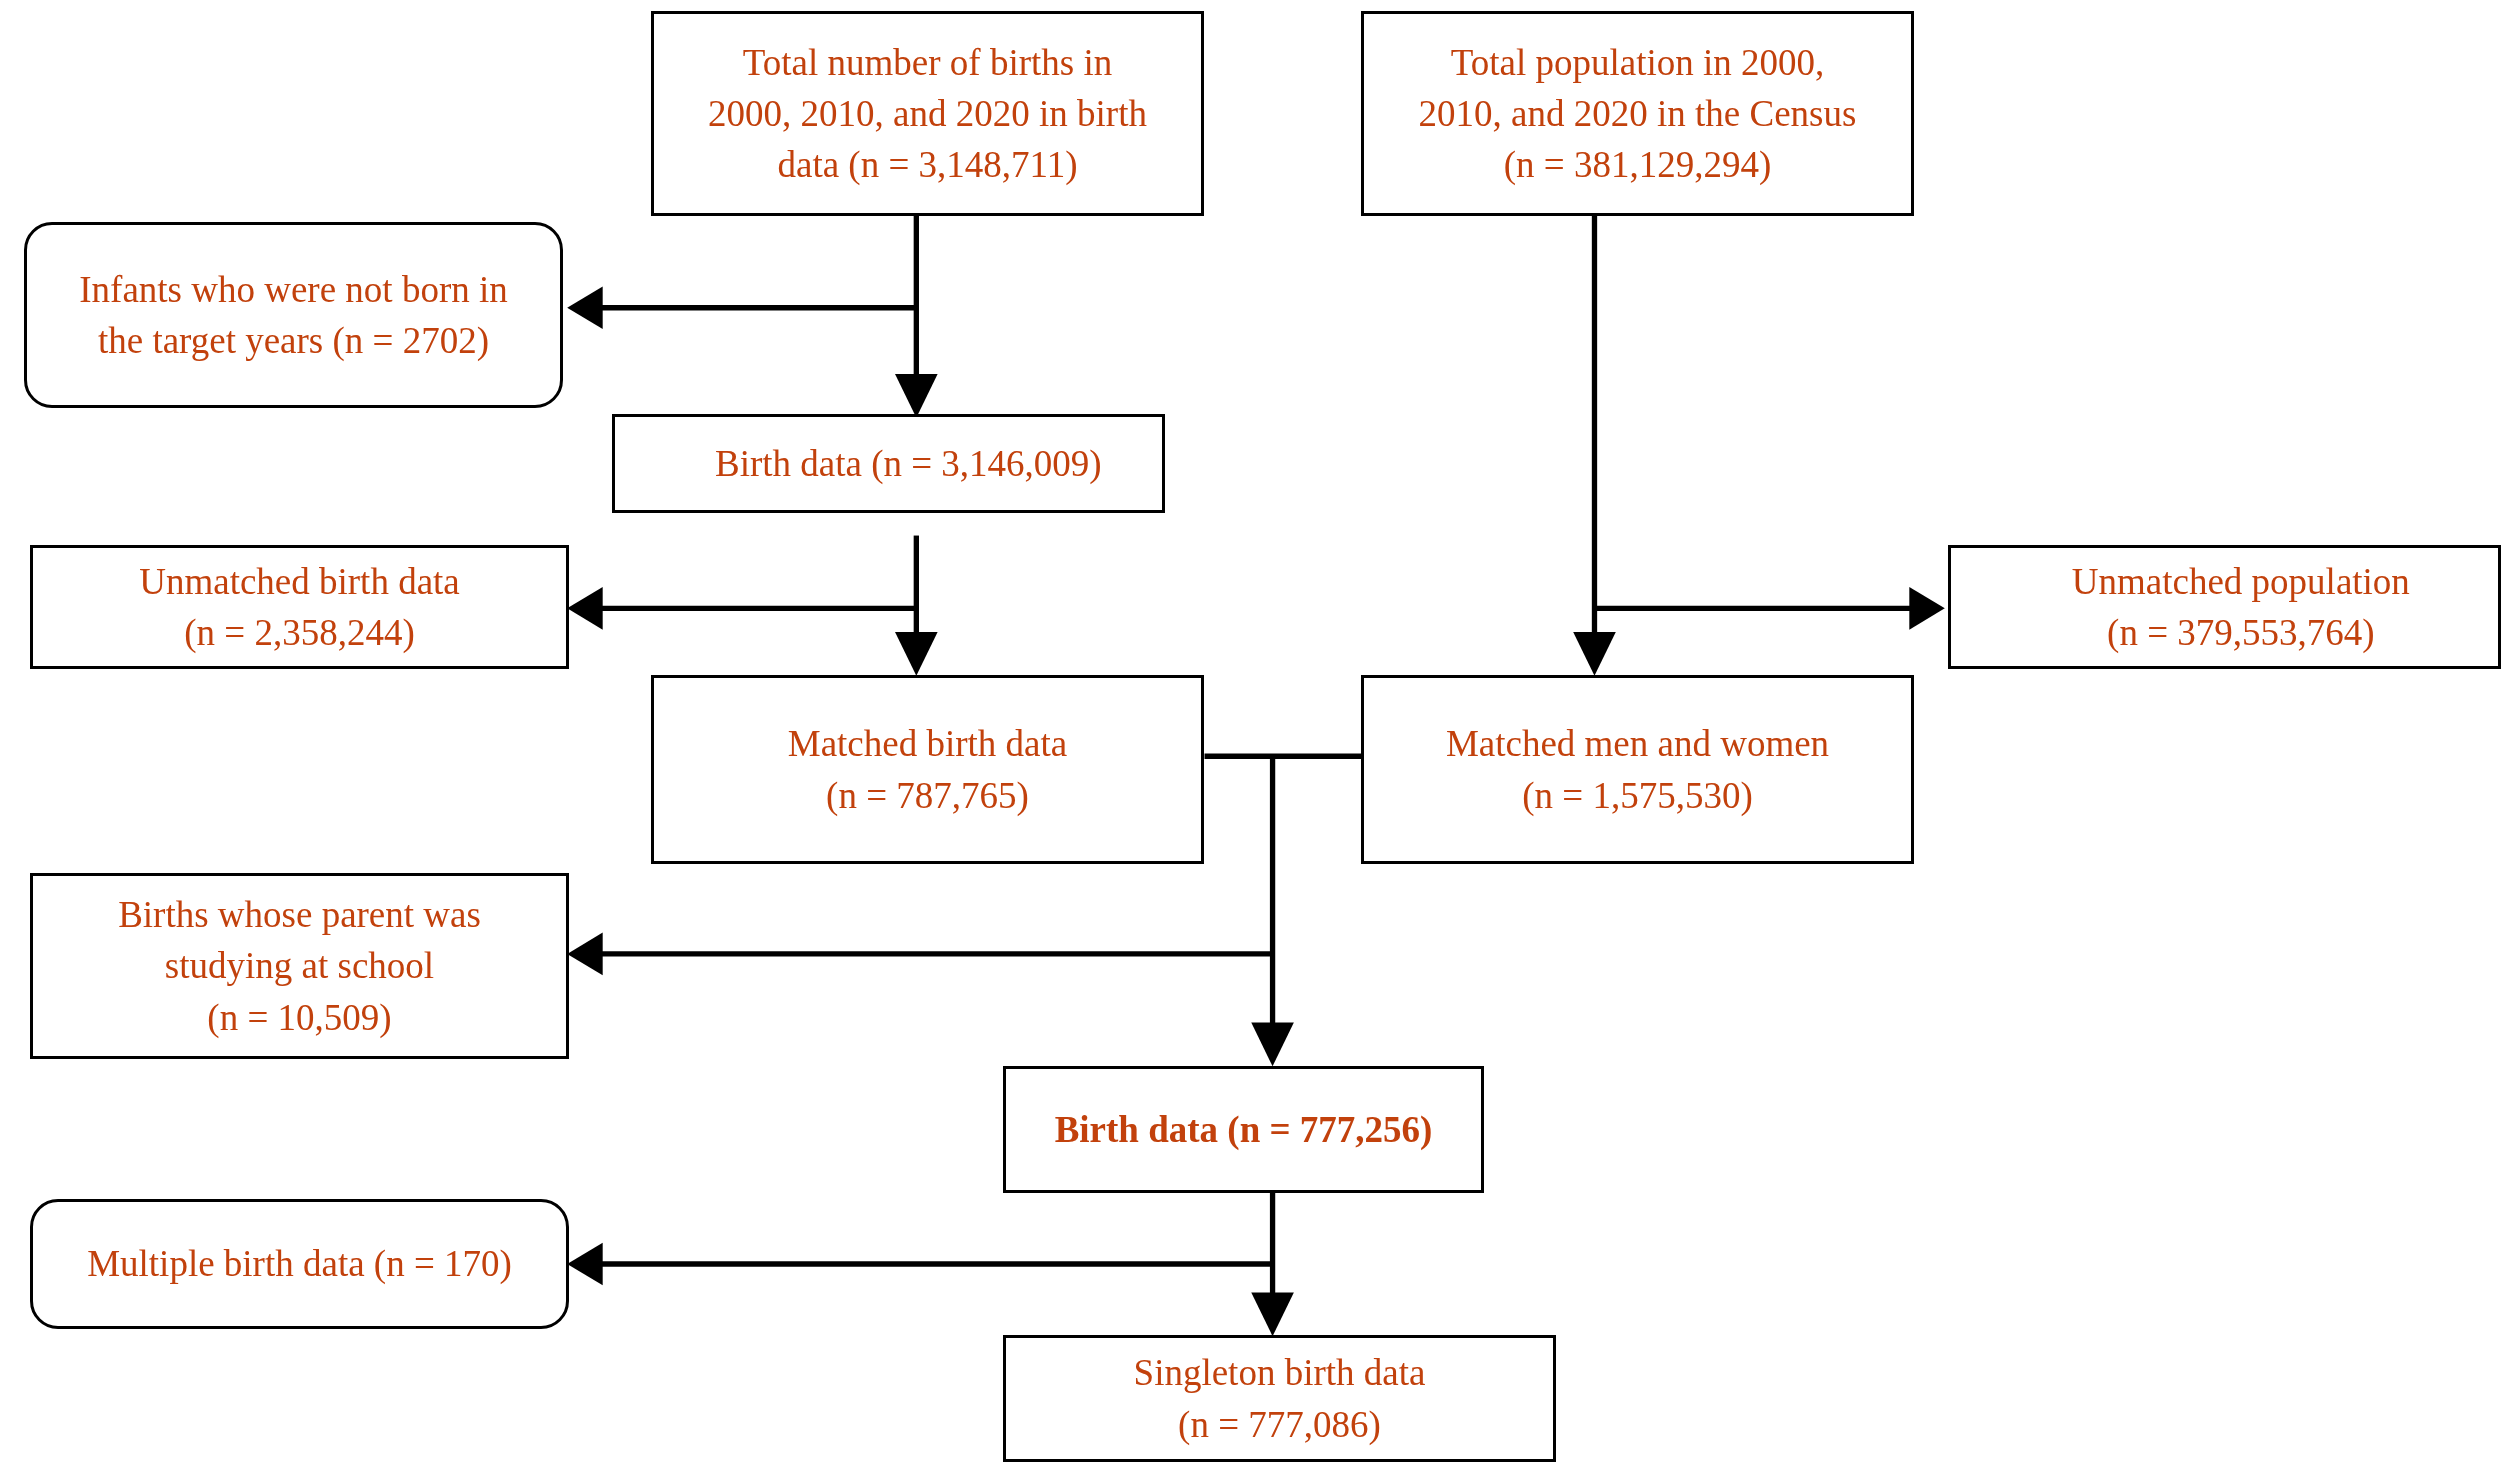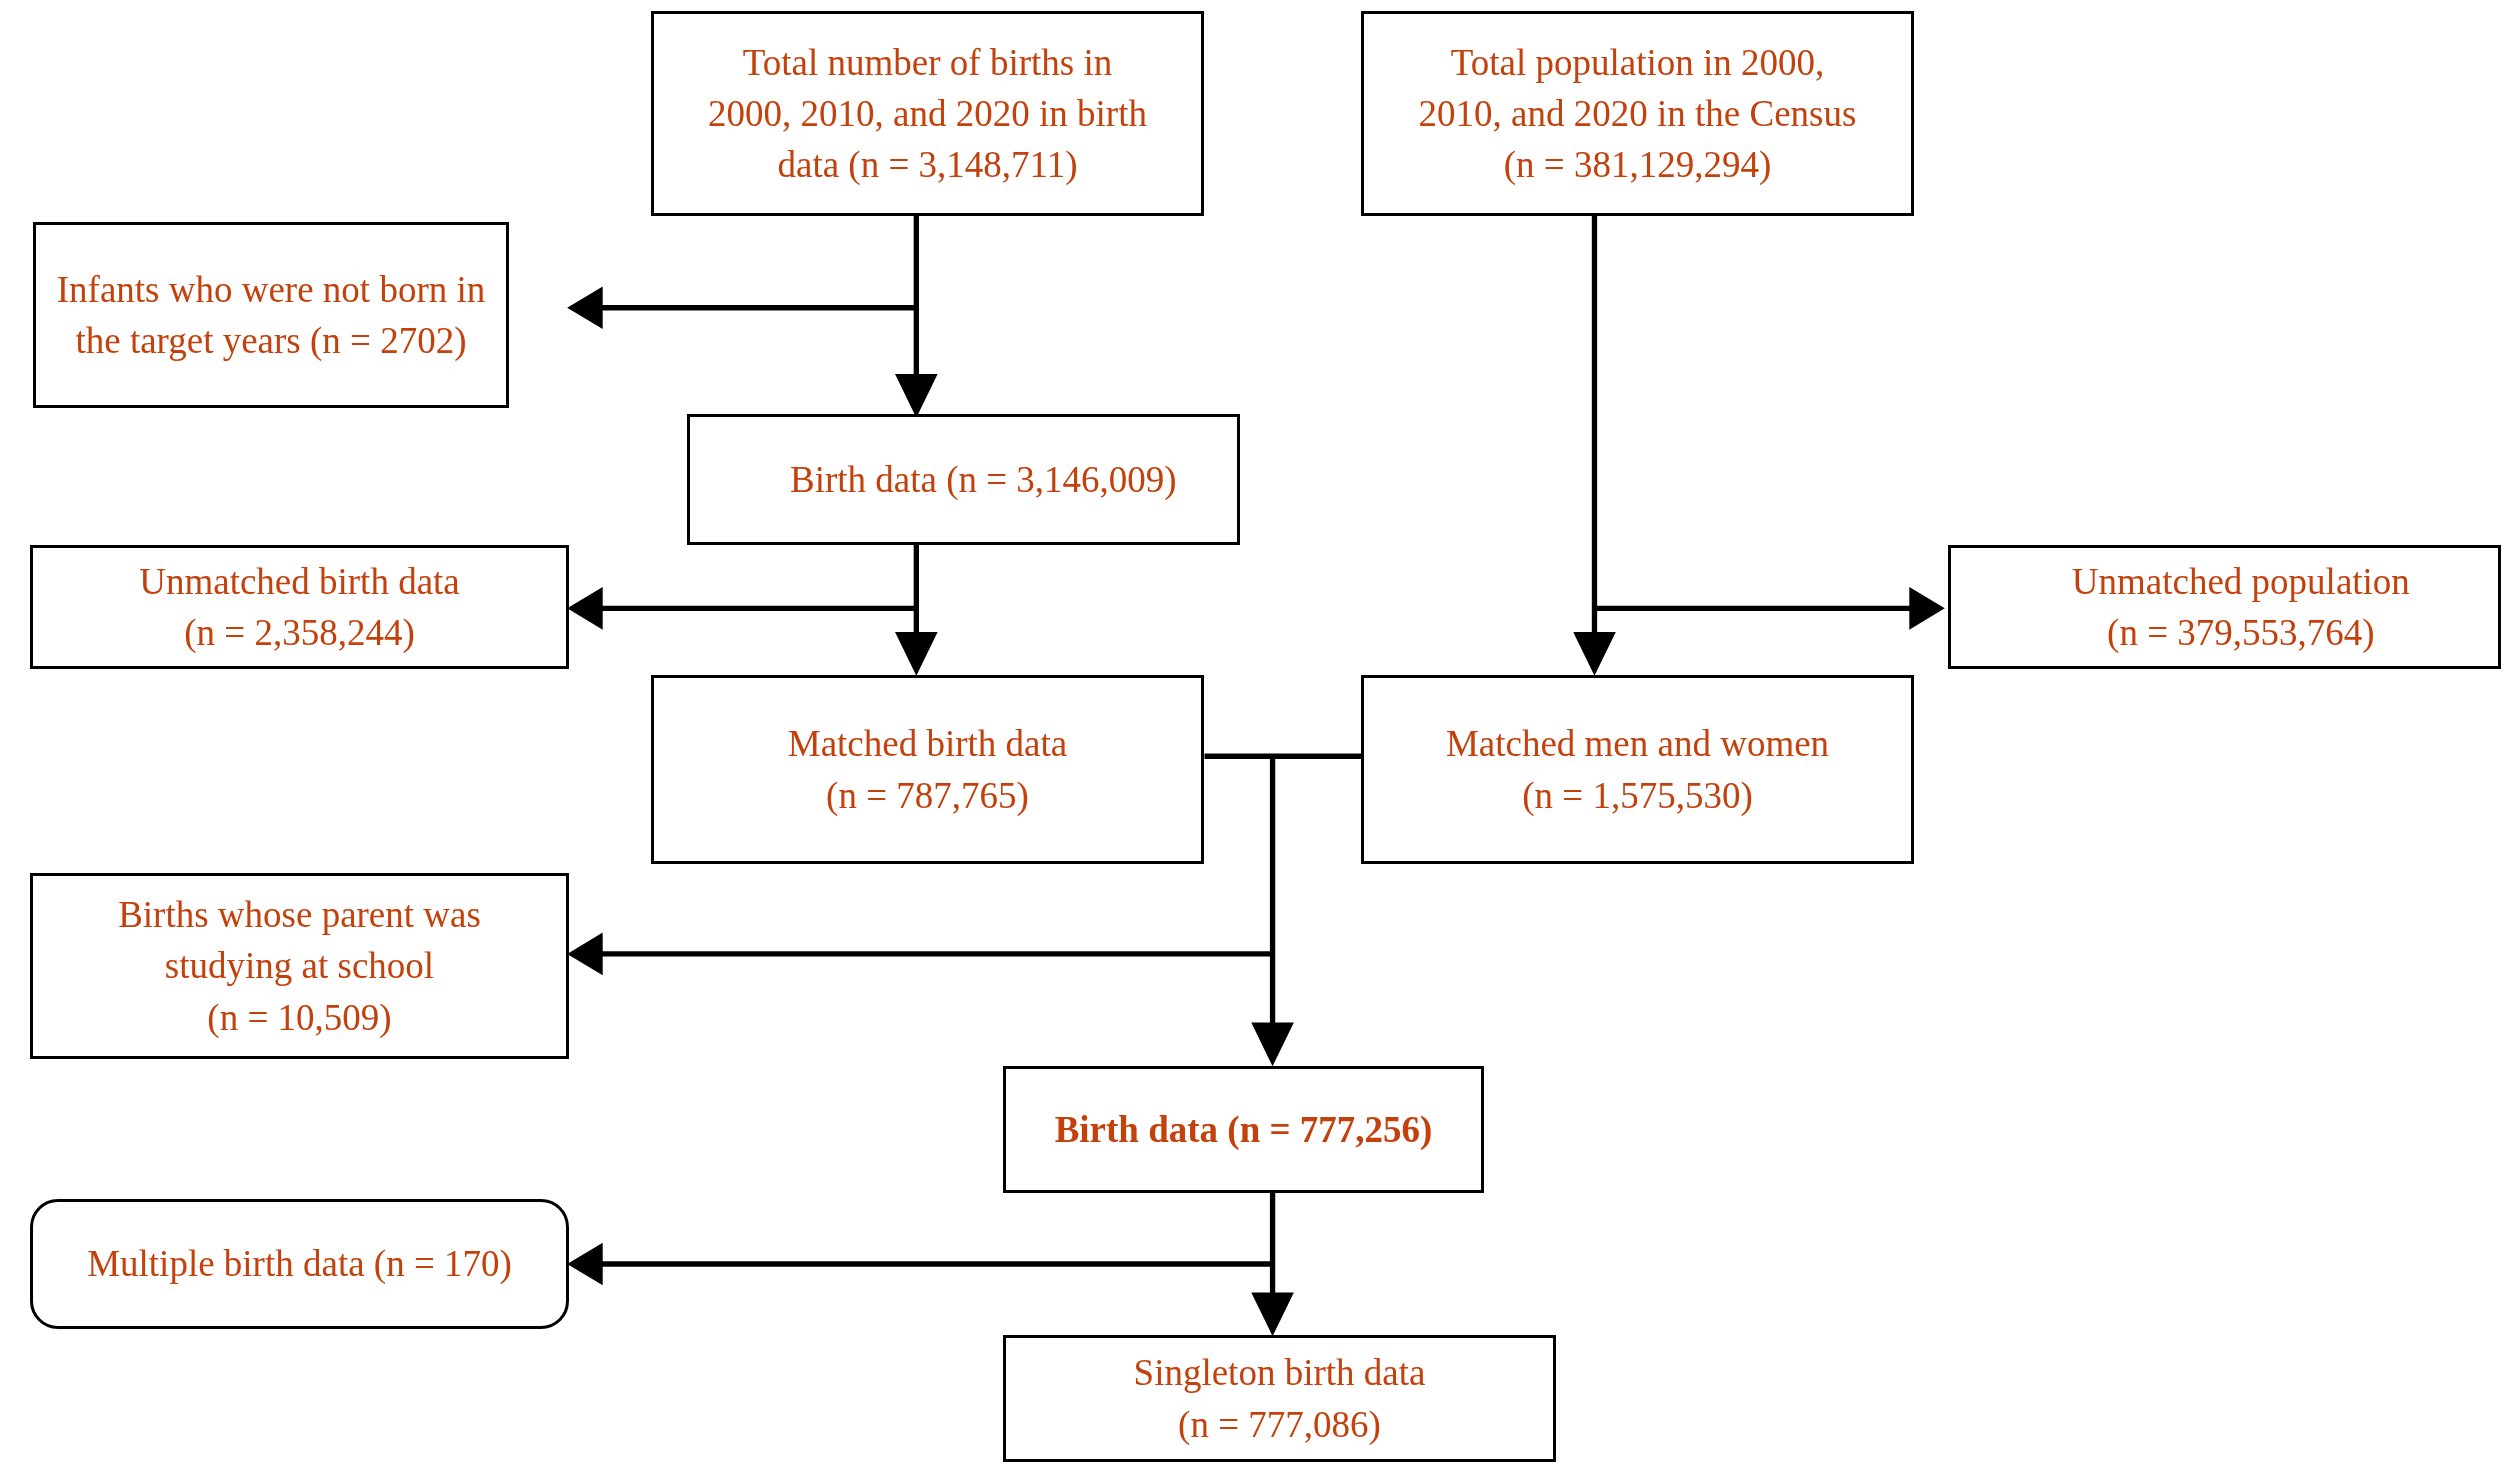--- a/index.html
+++ b/index.html
@@ -117,26 +117,26 @@
 2000, 2010, and 2020 in birth
 data (n = 3,148,711)</span>
   </div>
 
   <div class="node" style="left:1361px; top:10.7px; width:553px; height:205px;">
     <span class="txt">Total population in 2000,
 2010, and 2020 in the Census
 (n = 381,129,294)</span>
   </div>
 
-  <div class="node" style="left:33px; top:222px; width:476px; height:186px;">
+  <div class="node" style="left:24px; top:222px; width:539px; height:186px;border-radius:28px;">
     <span class="txt">Infants who were not born in
 the target years  (n = 2702)</span>
   </div>
 
-  <div class="node" style="left:687px; top:414px; width:553px; height:131px;padding-left:48px;">
+  <div class="node" style="left:612px; top:414px; width:553px; height:99px;padding-left:48px;">
     <span class="txt">Birth data (n = 3,146,009)</span>
   </div>
 
   <div class="node" style="left:30px; top:545px; width:539px; height:124px;">
     <span class="txt">Unmatched birth data
 (n = 2,358,244)</span>
   </div>
 
   <div class="node" style="left:1948px; top:545px; width:553px; height:124px;padding-left:41px;">
     <span class="txt">Unmatched population

